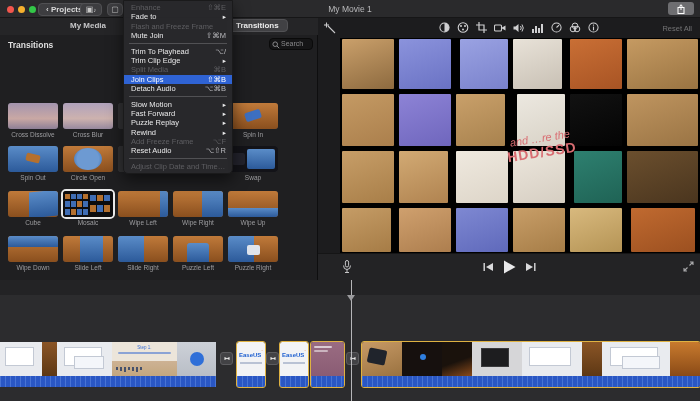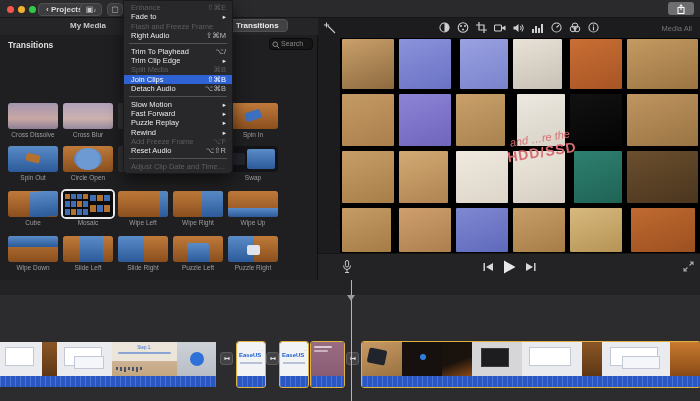--- a/index.html
+++ b/index.html
@@ -110,20 +110,21 @@
     <div id="tl-red" class="traffic"></div>
     <div id="tl-yellow" class="traffic"></div>
     <div id="tl-green" class="traffic"></div>
     <div id="projects-btn">‹ Projects</div>
     <div id="tb-btn2" class="tb-iconbtn">
       <span>▣<span style="font-size:6px;">♪</span></span>
     </div>
     <div id="tb-btn3" class="tb-iconbtn">
       <span>▢</span>
     </div>
+    <div id="window-title">My Movie 1</div>
     <div id="share-btn">
       <svg width="26" height="10" viewBox="0 0 26 10">
           <g stroke="#fff" stroke-width="1" fill="none">
             <rect x="10" y="3.5" width="6" height="6"></rect>
             <path d="M13 6 V0.8 M11.3 2.4 L13 0.8 L14.7 2.4"></path>
           </g>
         </svg>
     </div>
   </div>
 
@@ -364,21 +365,21 @@
             </svg>
           </div>
         <div class="pv-ic">
             <svg width="11" height="11" viewBox="0 0 12 12">
               <circle cx="6" cy="6" r="5" stroke="#cfcfd1" fill="none" stroke-width="1.1"></circle>
               <rect x="5.4" y="5" width="1.2" height="4" fill="#cfcfd1"></rect>
               <rect x="5.4" y="2.8" width="1.2" height="1.2" fill="#cfcfd1"></rect>
             </svg>
           </div>
       </div>
-      <div id="reset-all">Media All</div>
+      <div id="reset-all">Reset All</div>
     </div>
 
     <div id="video">
       <div id="mosaic">
           <div class="mtile" style="background: linear-gradient(160deg, rgb(202, 160, 107), rgb(141, 106, 63));"></div>
           <div class="mtile" style="background: linear-gradient(160deg, rgb(139, 147, 220), rgb(106, 114, 196));"></div>
           <div class="mtile" style="background: linear-gradient(160deg, rgb(154, 162, 226), rgb(122, 130, 204)); margin-left: 4px;"></div>
           <div class="mtile" style="background: linear-gradient(160deg, rgb(232, 226, 216), rgb(200, 192, 180)); margin-right: 3px;"></div>
           <div class="mtile" style="background: linear-gradient(160deg, rgb(201, 111, 53), rgb(168, 84, 36));"></div>
           <div class="mtile" style="background: linear-gradient(160deg, rgb(197, 154, 98), rgb(154, 116, 66));"></div>
@@ -451,21 +452,21 @@
       </div>
       <div class="menu-row">
         <span>Fade to</span>
         <span class="menu-arrow">▸</span>
       </div>
       <div class="menu-row disabled">
         <span>Flash and Freeze Frame</span>
         <span class="sc"></span>
       </div>
       <div class="menu-row">
-        <span>Right Audio</span>
+        <span>Mute Join</span>
         <span class="sc">⇧⌘M</span>
       </div>
       <div class="menu-sep"></div>
       <div class="menu-row">
         <span>Trim To Playhead</span>
         <span class="sc">⌥/</span>
       </div>
       <div class="menu-row">
         <span>Trim Clip Edge</span>
         <span class="menu-arrow">▸</span>

